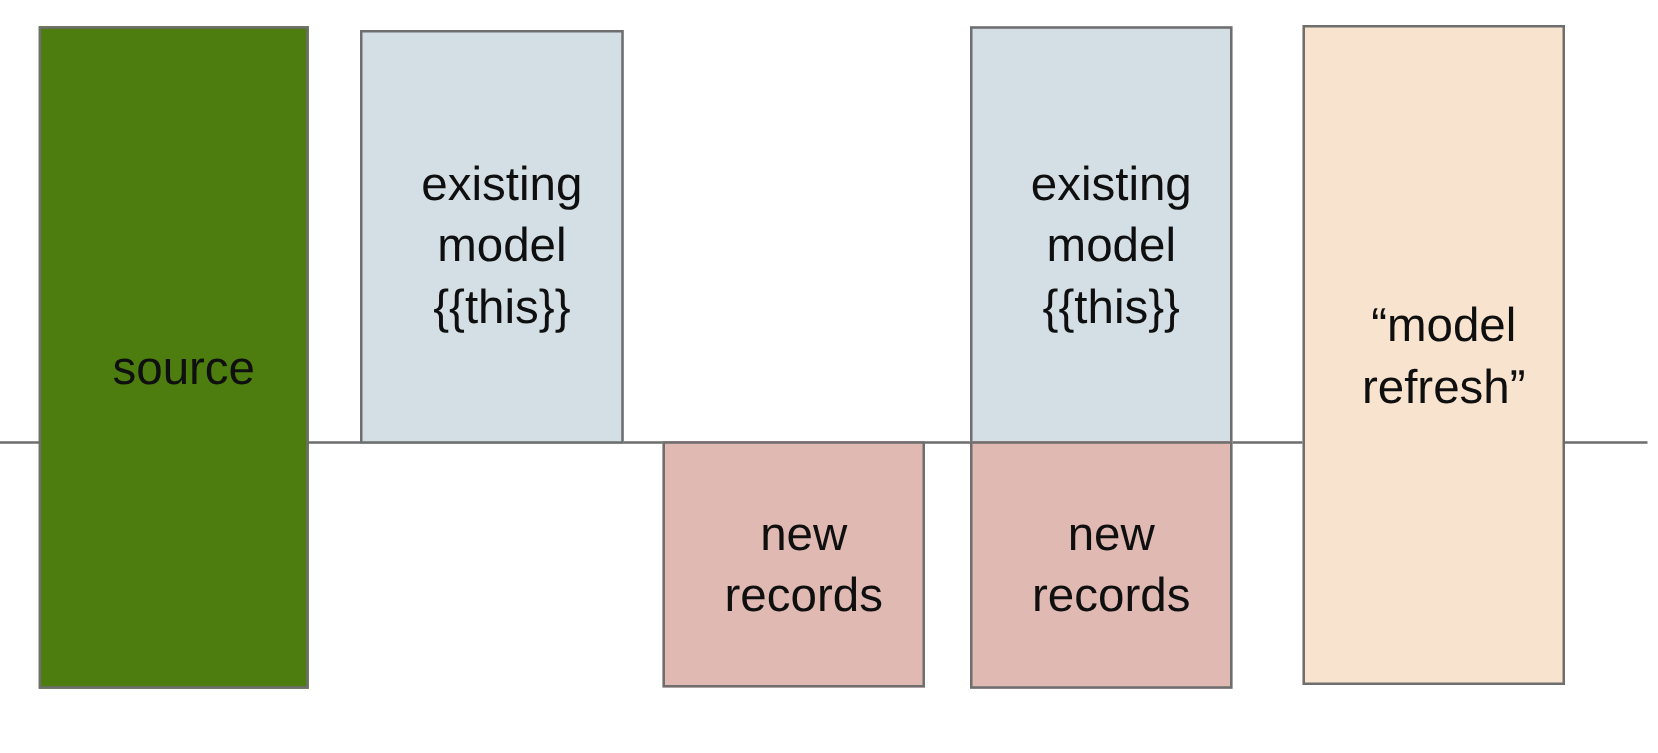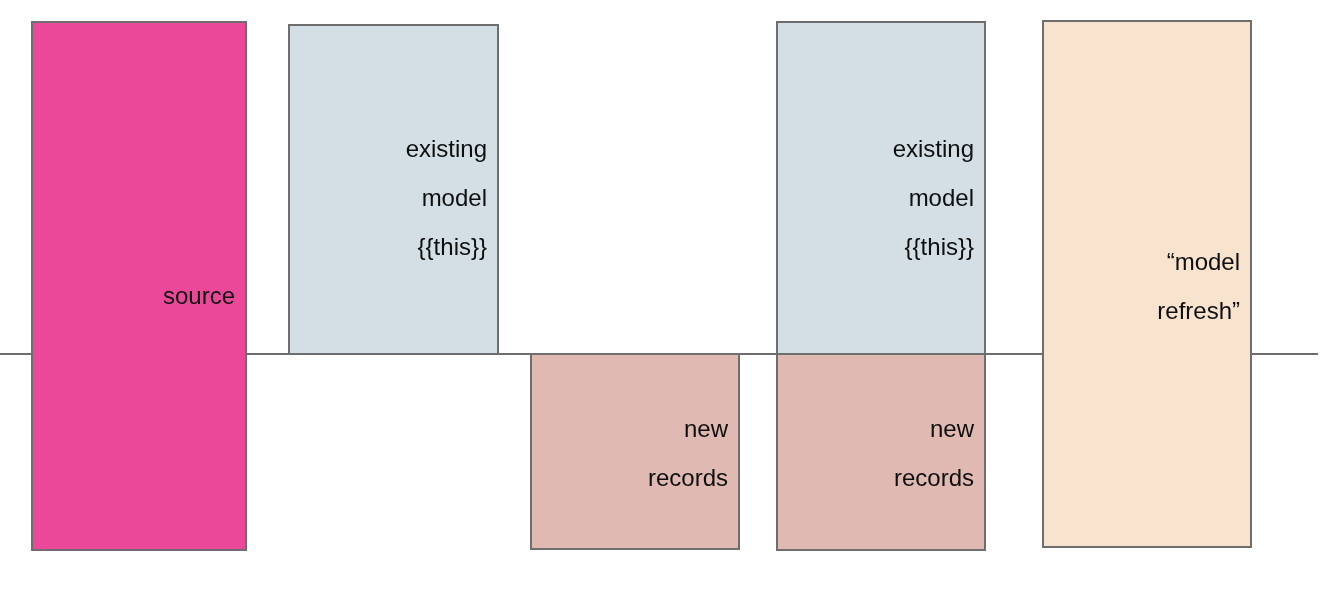--- a/index.html
+++ b/index.html
@@ -31,28 +31,28 @@
   .box {
     position: absolute;
     box-sizing: border-box;
     border: 2px solid #6e6e6e;
     display: block;
   }
   .box .box-label {
     position: absolute;
     left: 26px;
     right: 10px;
-    font-size: 24px;
+    font-size: 38px;
     line-height: 49px;
     color: #0f0f0f;
-    text-align: right;
+    text-align: center;
     white-space: pre-line;
   }
   
-  #box-source        { left: 31px;   top: 21px;  width: 216px; height: 530px; background: #ec4899; z-index: 3; }
+  #box-source        { left: 31px;   top: 21px;  width: 216px; height: 530px; background: #4d7c0f; z-index: 3; }
   #box-source .box-label        { top: 248px; }
 
   #box-existing-model-1 { left: 288px; top: 24px; width: 211px; height: 331px; background: #d3dfe4; z-index: 3; }
   #box-existing-model-1 .box-label { top: 98px; }
 
   #box-new-records-1 { left: 530px;  top: 353px; width: 210px; height: 197px; background: #dfb9b2; z-index: 3; }
   #box-new-records-1 .box-label { top: 49px; }
 
   #box-existing-model-2 { left: 776px; top: 21px; width: 210px; height: 334px; background: #d3dfe4; z-index: 3; }
   #box-existing-model-2 .box-label { top: 101px; }

